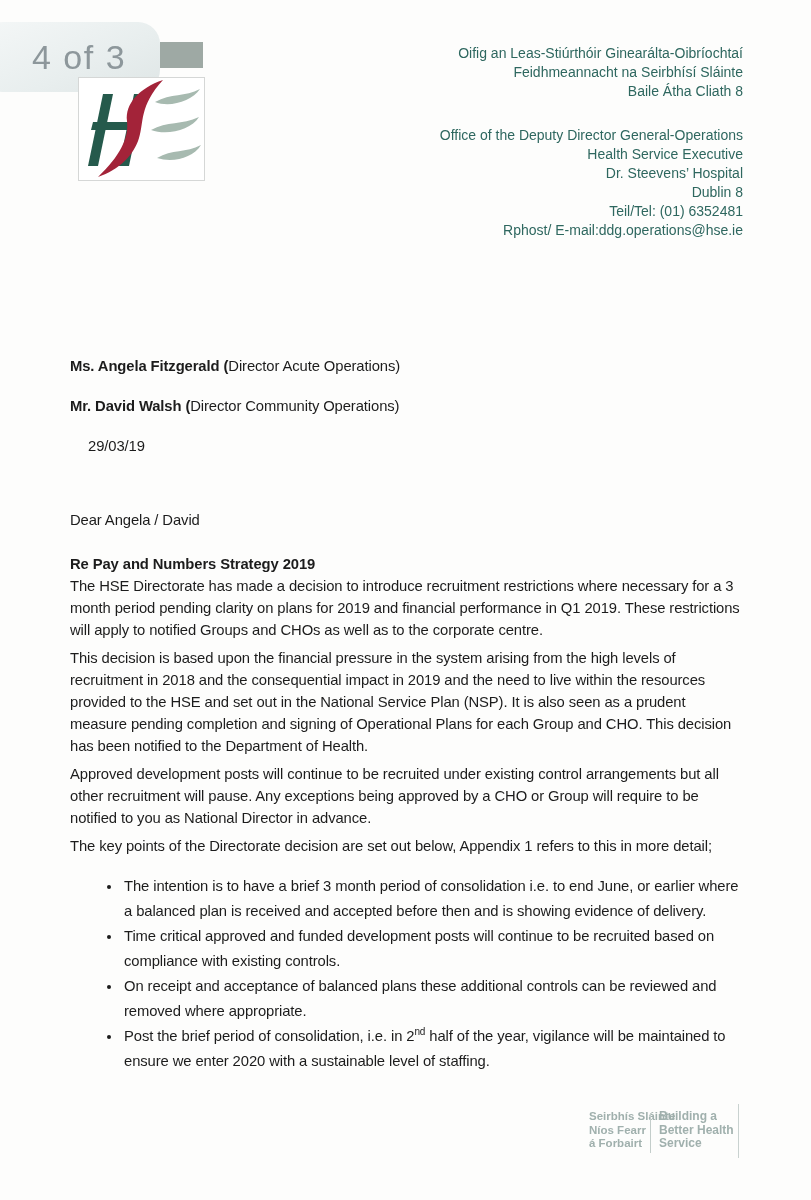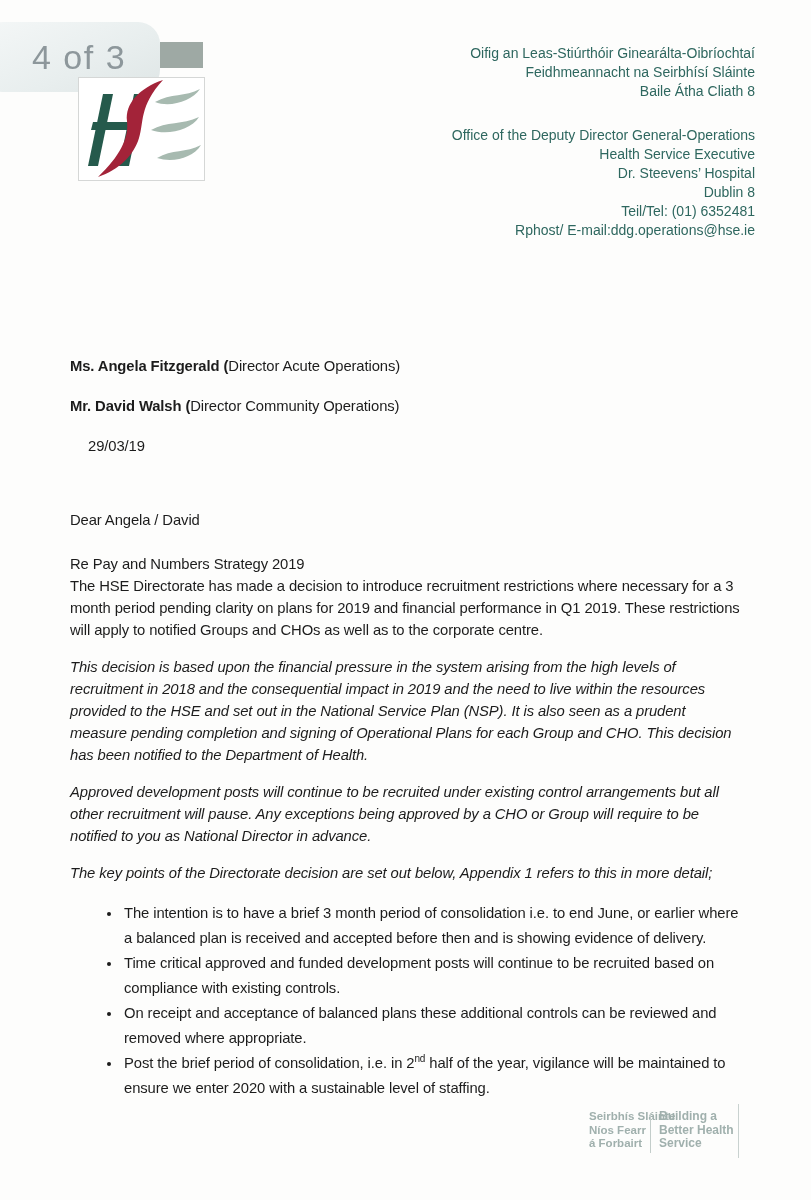--- a/index.html
+++ b/index.html
@@ -26,38 +26,38 @@
   
   .logo-tab { position:absolute; left:160px; top:42px; width:43px; height:26px; background:#9ea9a4; }
   .logo-box {
     position:absolute; left:78px; top:77px; width:127px; height:104px;
     background:#ffffff; border:1px solid #d5d7d6; box-sizing:border-box;
   }
   .logo-box svg { display:block; width:100%; height:100%; }
 
   
   .letterhead {
-    position:absolute; top:44px; right:56px; text-align:right;
+    position:absolute; top:44px; right:68px; text-align:right;
     color:#2e675f; font-size:14px; line-height:19px;
   }
   .letterhead .line { display:block; }
   .letterhead .block2 { margin-top:25px; }
 
   
   .letter {
     position:absolute; left:70px; top:357px; width:676px;
     font-size:14.8px; line-height:22px; letter-spacing:-0.1px; color:#1c1c1c;
   }
   .recipient { margin:0 0 21px 0; line-height:19px; }
   .recipient b { font-weight:700; }
   .date { margin:18px; line-height:19px; }
   .salutation { margin:55px 0 0 0; line-height:19px; }
-  .subject { margin:23px 0 0 0; font-weight:400; }
+  .subject { margin:23px 0 0 0; font-weight:700; }
   .para { margin:0; }
-  .para.gap { margin-top:15px;font-style:italic; }
+  .para.gap { margin-top:6px; }
   ul.bullets { margin:17px 0 0 0; padding-left:52px; }
   ul.bullets li { line-height:25px; padding-left:2px; }
   sup { font-size:10px; line-height:0; vertical-align:super; }
 
   
   .f-irish {
     position:absolute; left:589px; top:1110px; width:88px;
     font-size:11.5px; line-height:13.5px; font-weight:700; color:#a0b0ad;
   }
   .f-english {

